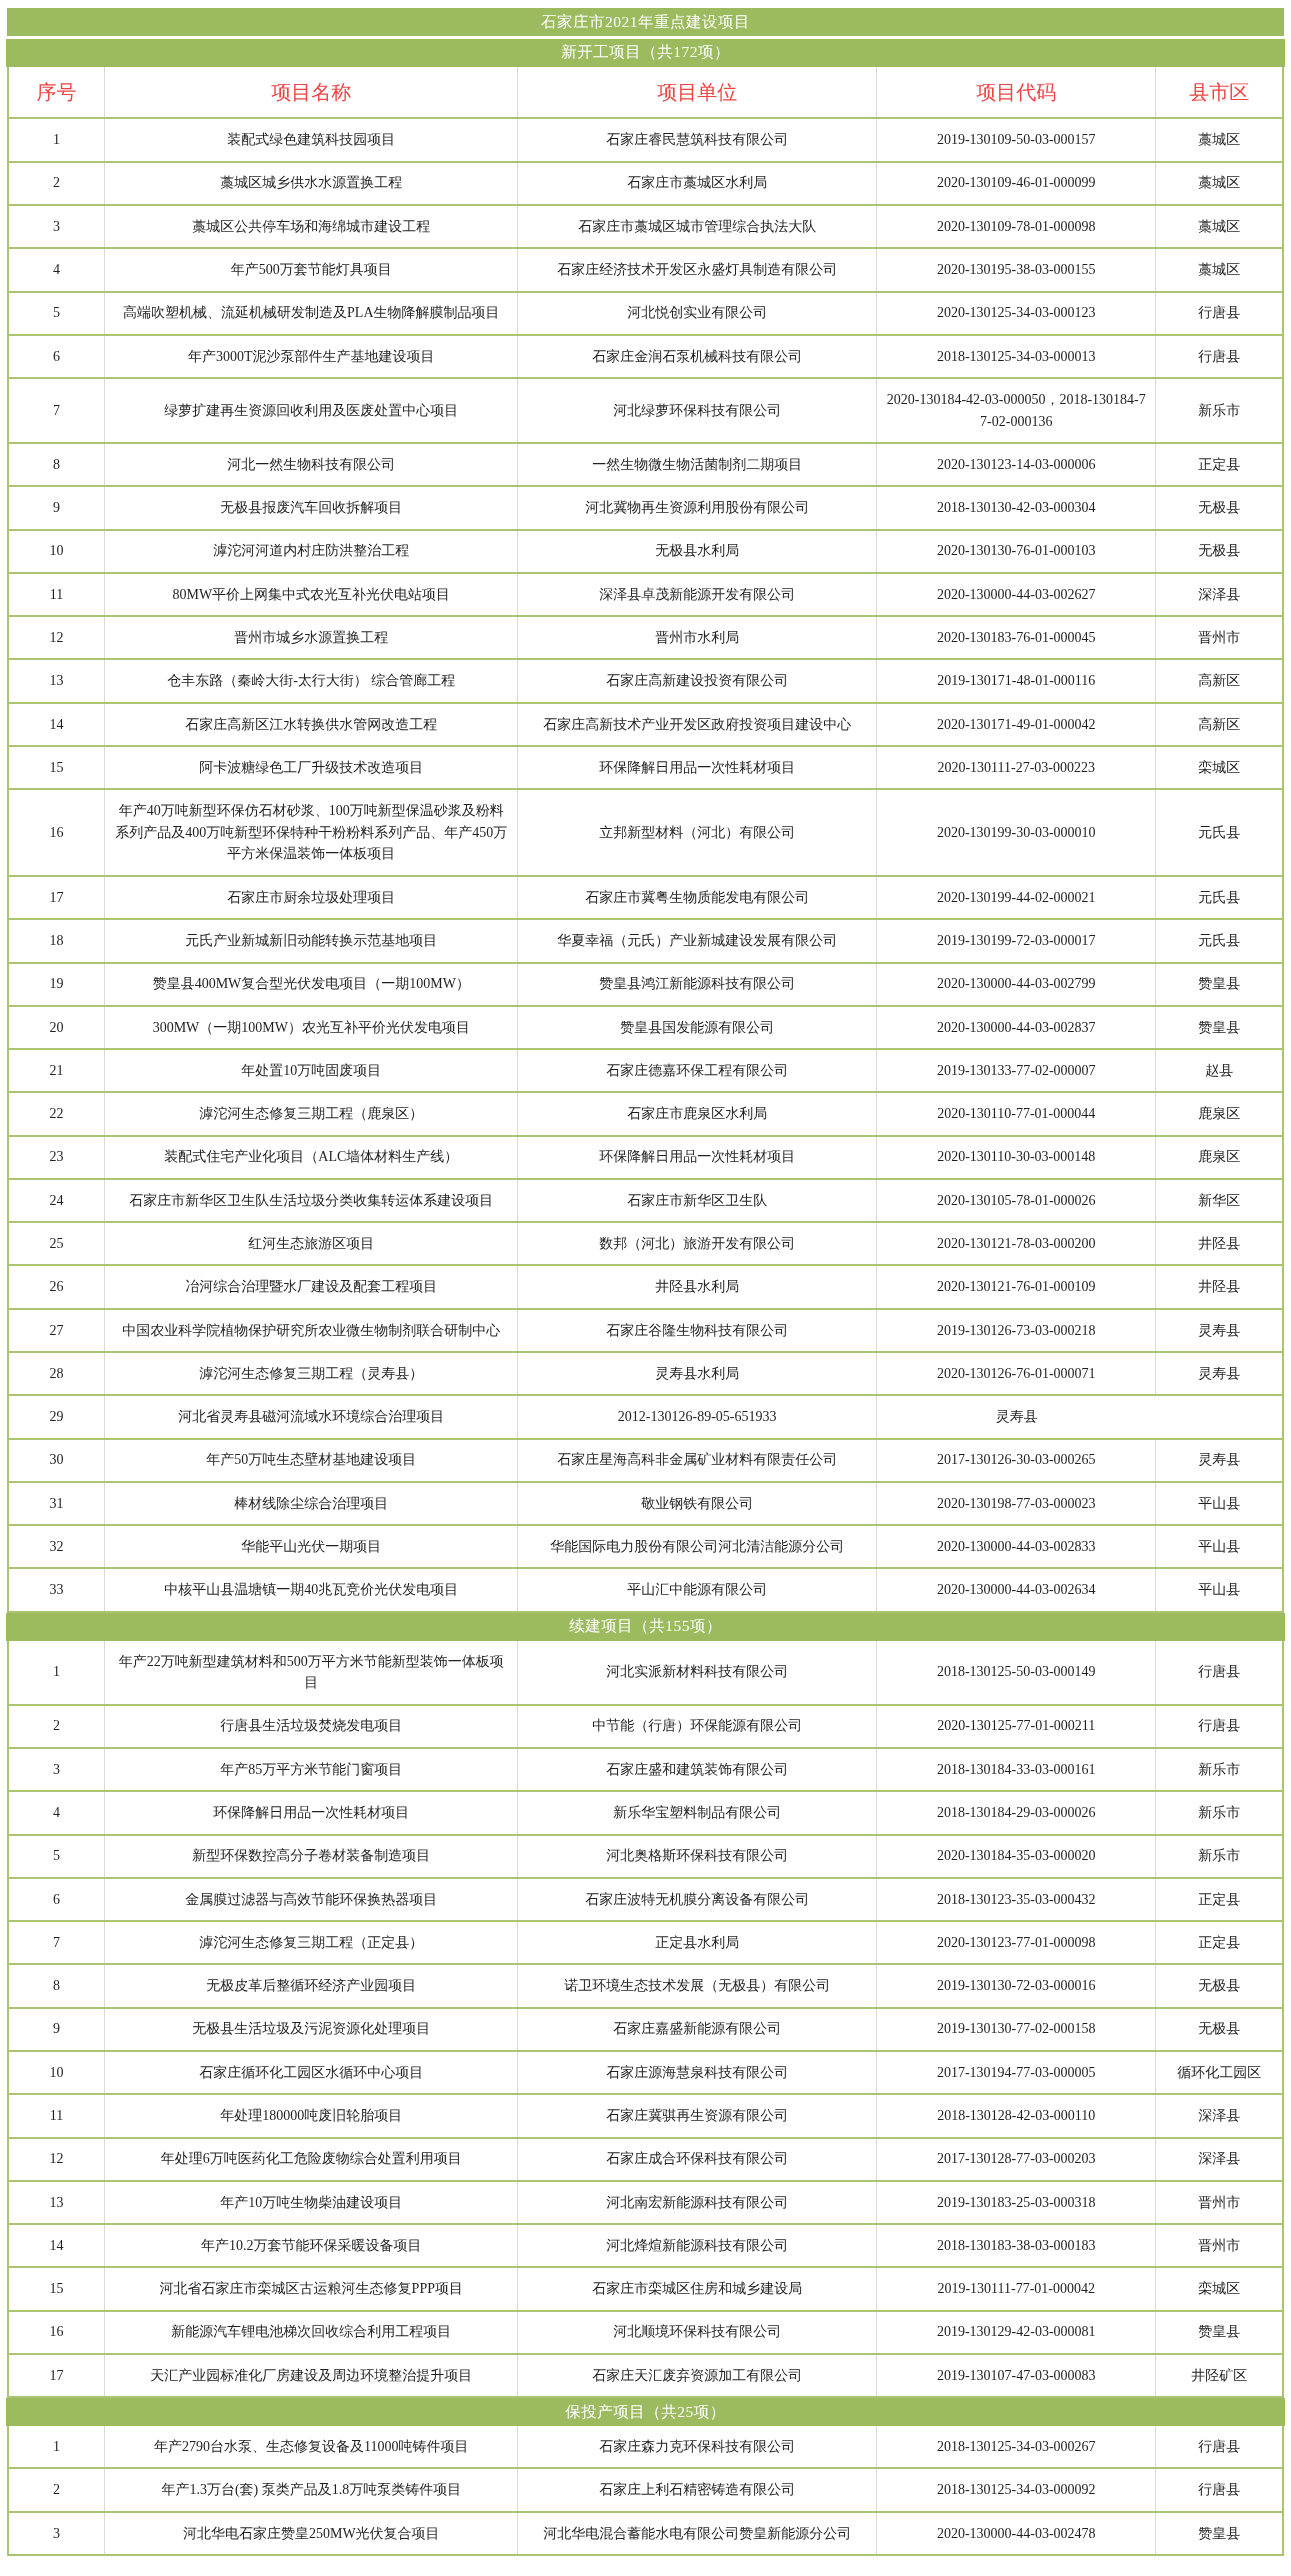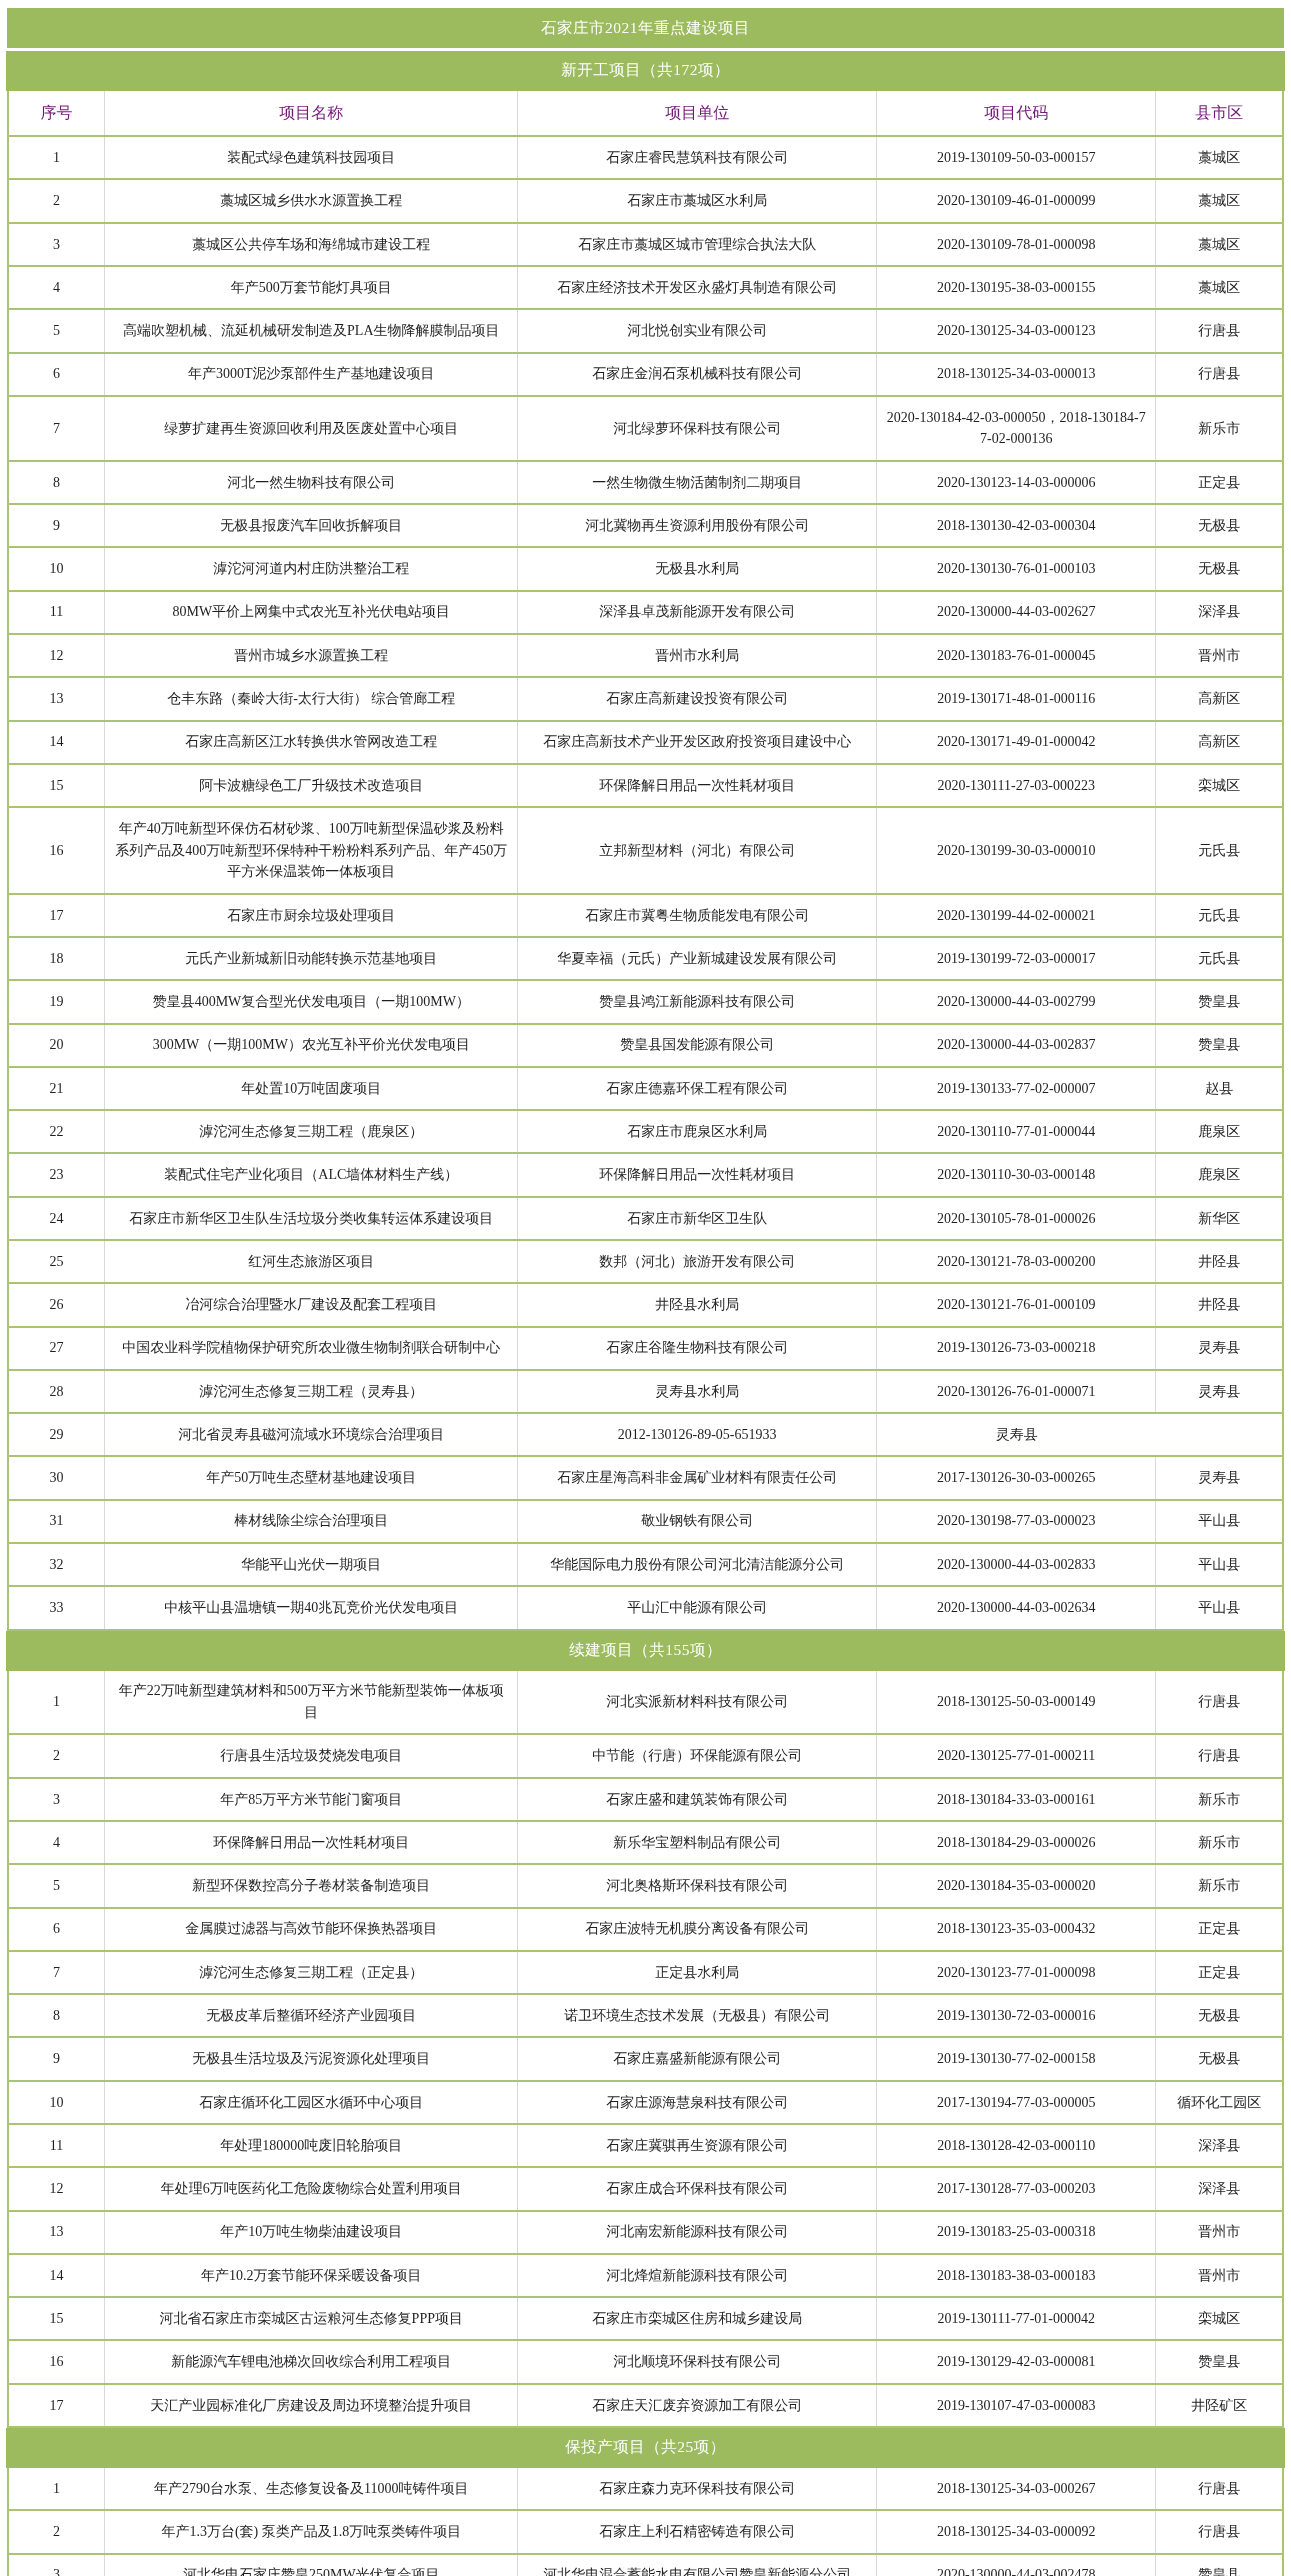--- a/index.html
+++ b/index.html
@@ -7,21 +7,21 @@
     width:1291px;
     min-height:2601px;
     box-sizing:border-box;
     padding:8.2px 6.7px 6.2px 6.7px;
     background:#ffffff;
     font-family:"Liberation Serif","DejaVu Serif",serif;
     color:#1f1f1f;
   }
   .band{
     background:#9cbb5e;
-    height:40px;
+    height:28px;
     display:flex;
     align-items:center;
     justify-content:center;
     color:#ffffff;
     font-size:15.5px;
     letter-spacing:0.5px;
   }
   .title-band{margin-bottom:2.6px;}
   .table-wrap{
     border-left:2.6px solid #a9c573;
@@ -41,21 +41,21 @@
     justify-content:center;
     text-align:center;
     box-sizing:border-box;
     padding:9.8px 8.2px;
     font-size:14px;
     line-height:1.55;
     min-height:41px;
     word-break:break-all;
   }
   .cell:last-child{border-right:none;}
-  .header-row .cell{font-size:16px;min-height:39px;color:#701a75;}
+  .header-row .cell{font-size:20px;min-height:39px;color:#ef4444;}
 </style>
 </head>
 <body>
 
 <div class="page">
   <div class="band title-band">
     <span>石家庄市2021年重点建设项目</span>
   </div>
   <div class="table-wrap" id="table-wrap">
   <div class="band section-band">

